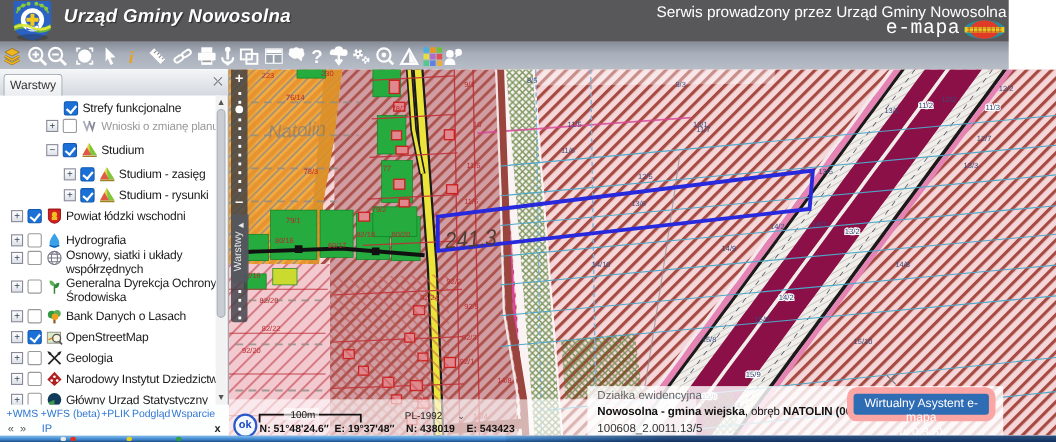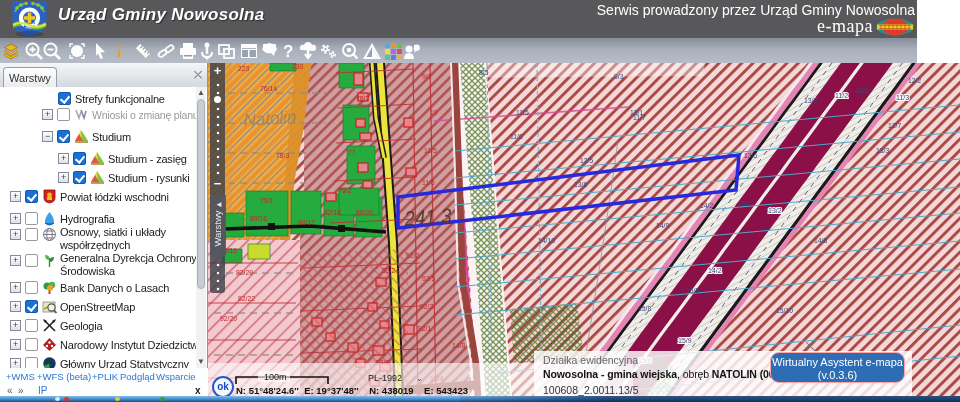--- a/index.html
+++ b/index.html
@@ -2,21 +2,21 @@
 <html><head><meta charset="utf-8">
 <style>
 *{margin:0;padding:0;box-sizing:border-box}
 html,body{width:960px;height:402px;overflow:hidden;font-family:"Liberation Sans",sans-serif}
 #stage{position:relative;width:960px;height:402px;background:#fff;overflow:hidden}
 .header{position:absolute;left:0;top:0;width:917px;height:38px;background:#58585a}
 .crest{position:absolute;left:11px;top:1px;width:37px;height:36px}
 .h-title{position:absolute;left:58px;top:5px;color:#fff;text-shadow:1px 1px 1px rgba(0,0,0,.5);font-size:17px;font-weight:bold;font-style:italic;letter-spacing:.3px}
 .h-sub{position:absolute;left:59px;top:25px;color:#95979a;font-size:11px;font-weight:bold;font-style:italic}
 .h-serwis{position:absolute;right:2px;top:2px;color:#fff;font-size:14px}
-.h-emapa{position:absolute;right:44px;top:16px;color:#fff;font-size:18px;font-family:Liberation Serif, serif;letter-spacing:.5px}
+.h-emapa{position:absolute;right:44px;top:16px;color:#fff;font-size:18px;font-family:Liberation Mono, monospace;letter-spacing:.5px}
 .h-logo{position:absolute;right:3px;top:18px;width:38px;height:18px}
 .toolbar{position:absolute;left:0;top:38px;width:917px;height:25px;background:linear-gradient(#878d98,#a9b0bb 45%,#b6bdc7)}
 .tb-ic{position:absolute;top:3px;width:20px;height:20px}
 .search{position:absolute;left:760px;top:42px;width:156px;height:17px;background:#fff;border:1px solid #8a8f98}
 .search span{position:absolute;left:8px;top:2px;color:#8a8d92;font-size:11px;font-style:italic}
 .search svg{position:absolute;right:3px;top:1px}
 .panel{position:absolute;left:0;top:63px;width:208px;height:305px;background:#fff;border-right:1px solid #8e959e}
 .ptabrow{position:absolute;left:0;top:0;width:207px;height:24px;background:linear-gradient(#f4f6f8,#d4d9e0)}
 .ptab{position:absolute;left:3px;top:4px;width:54px;height:21px;background:linear-gradient(#fdfdfd,#e9ebee);border:1px solid #9aa0a8;border-bottom:none;border-radius:4px 4px 0 0;font-size:11px;color:#333;text-align:center;padding-top:4px}
 .pclose{position:absolute;right:5px;top:6px;color:#6b6f76;font-size:10px;font-weight:bold}
@@ -42,21 +42,21 @@
 .ztab{position:absolute;left:2px;top:132px;width:16px;height:62px;background:rgba(84,88,95,.9);border-radius:0 0 4px 4px;color:#e8e8ea}
 .statusbar{position:absolute;left:0;top:300px;width:425px;height:33px;background:rgba(255,255,255,.6)}
 .okbtn{position:absolute;left:212px;top:376px;width:22px;height:22px;background:#f4f8ff;border:2.5px solid #2a58c8;border-radius:50%;color:#1a48c0;font-size:10px;font-weight:bold;text-align:center;line-height:17px}
 .coords{position:absolute;left:28px;top:322px;font-size:9.5px;font-weight:bold;color:#111;white-space:nowrap}
 .infopanel{position:absolute;left:534px;top:351px;width:378px;height:48px;background:rgba(255,255,255,.82)}
 .infopanel .t1{position:absolute;left:9px;top:3px;font-size:10.5px;color:#666}
 .infopanel .t2{position:absolute;left:9px;top:17px;font-size:10.5px;letter-spacing:-.1px;color:#111;white-space:nowrap}
 .infopanel .t3{position:absolute;left:9px;top:33px;font-size:10.5px;color:#333}
 .infopanel .t4{position:absolute;left:9px;top:49px;font-size:10.5px;color:#2f76d2;white-space:nowrap}
 .ipclose{position:absolute;left:806px;top:340px;color:#777;font-size:11px;font-weight:bold}
-.assist{position:absolute;left:770px;top:352px;width:135px;height:31px;background:#2e6cb4;border:1px solid #fca5a5;border-radius:9px;color:#fff;font-size:11px;text-align:center;padding-top:3px;line-height:13px}
+.assist{position:absolute;left:770px;top:352px;width:135px;height:31px;background:#2e6cb4;border:6px solid #fca5a5;border-radius:9px;color:#fff;font-size:11px;text-align:center;padding-top:3px;line-height:13px}
 .taskbar{position:absolute;left:0;top:396px;width:960px;height:6px;background:linear-gradient(#84bce8,#3f88d0 55%,#1d4c82)}
 .tdark{position:absolute;left:460px;top:396px;width:500px;height:6px;background:linear-gradient(90deg,rgba(10,30,70,.1),rgba(12,32,72,.65) 30%,rgba(12,32,72,.7))}
 </style></head>
 <body>
 <div id="stage">
 
 <div class="map">
 <svg width="752" height="333" viewBox="0 0 752 333">
 <defs>
 <pattern id="pk" width="8" height="8" patternUnits="userSpaceOnUse" patternTransform="rotate(-45)">

